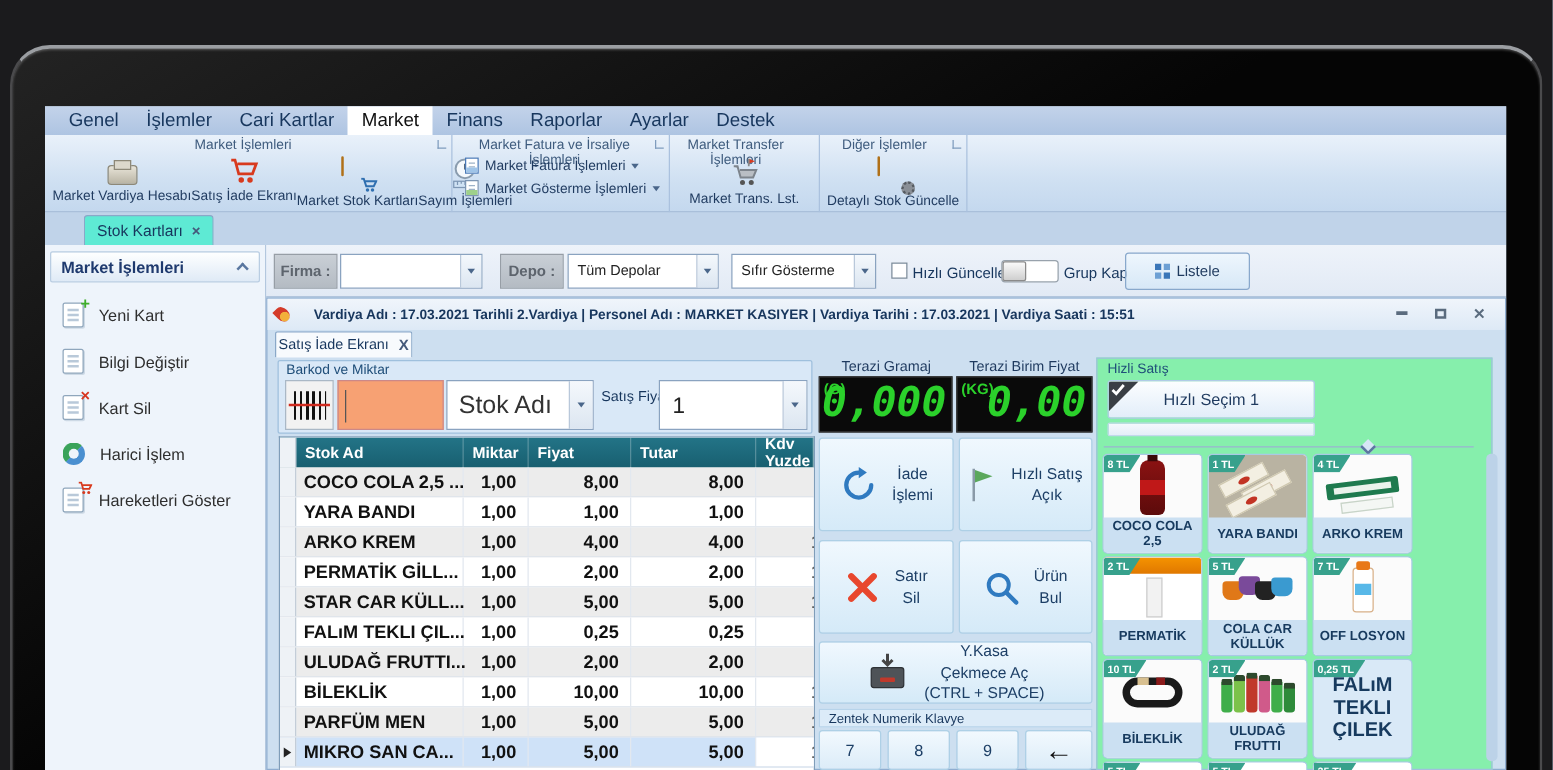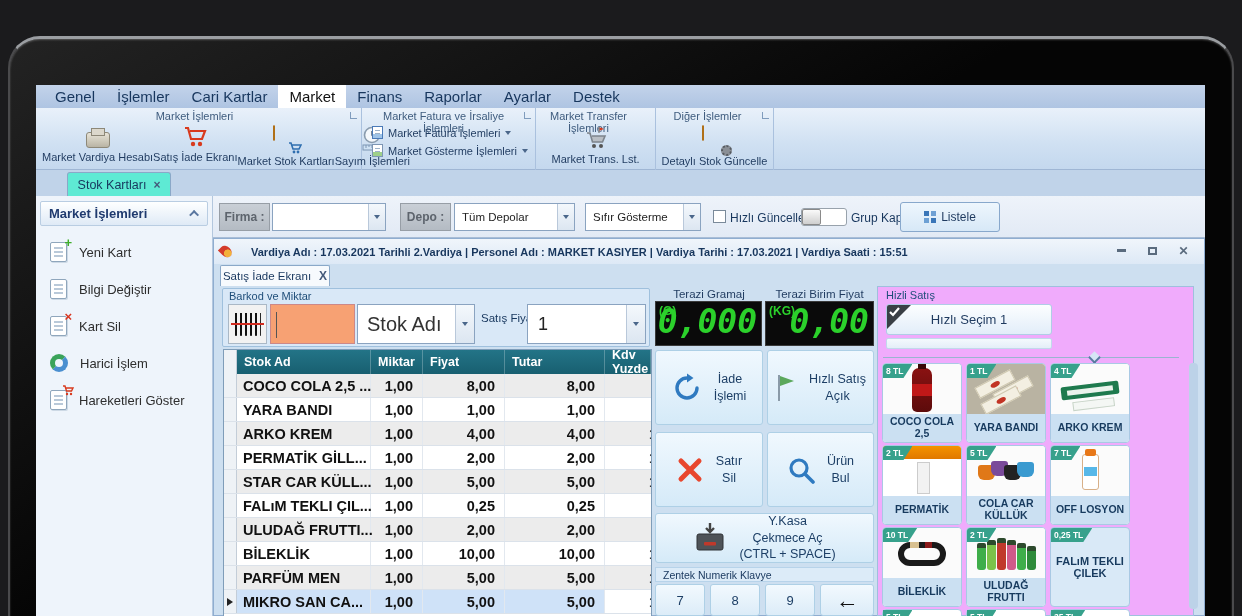--- a/index.html
+++ b/index.html
@@ -143,37 +143,37 @@
   .abtn { position:absolute; background:linear-gradient(#f0f8fe,#d5eaf8); border:1px solid #aed0e6; border-radius:3px;
     display:flex; align-items:center; justify-content:center; gap:12px; cursor:pointer; }
   .abtn .t { font-size:12.5px; color:#1d3f66; text-align:center; line-height:1.35; }
   .kb-head { position:absolute; left:619px; top:482px; width:219px; height:15px; background:#dcebf8; border:1px solid #b7d3ea;
     display:flex; align-items:center; padding-left:7px; font-size:10.5px; color:#17365d; }
   .key { position:absolute; top:499px; width:50px; height:32px; background:linear-gradient(#f2f9fe,#dcecf8); border:1px solid #aed0e6;
     border-radius:3px; display:flex; align-items:center; justify-content:center; font-size:13px; color:#1d3f66; cursor:pointer; }
   .key.bksp { font-size:23px; font-weight:bold; color:#111; }
 
   
-  .qpanel { position:absolute; left:841px; top:201px; width:317px; height:330px; background:#f0abfc; border:1px solid #9fc0dd; }
+  .qpanel { position:absolute; left:841px; top:201px; width:317px; height:330px; background:#86efac; border:1px solid #9fc0dd; }
   .qtitle { position:absolute; left:8px; top:2px; font-size:11px; color:#1f4e79; }
   .qsel { position:absolute; left:8px; top:17px; width:166px; height:31px; background:linear-gradient(#fcfeff,#e2edf9);
     border:1px solid #b0cce6; border-radius:3px; display:flex; align-items:center; justify-content:center;
     font-size:13px; color:#1f3a5f; overflow:hidden; cursor:pointer; }
   .qsel .corner { position:absolute; left:0; top:0; width:24px; height:24px; background:#3a3f45; clip-path:polygon(0 0,100% 0,0 100%); }
   .qsel .corner svg { position:absolute; left:1px; top:1px; }
   .qempty { position:absolute; left:8px; top:51px; width:166px; height:11px; background:linear-gradient(#f4f9fd,#e4eef8); border:1px solid #c2d8ec; border-radius:2px; }
   .qsep { position:absolute; left:5px; right:14px; top:70px; height:1px; background:#9ab4d0; }
   .qchev { position:absolute; left:212px; top:66px; width:9px; height:9px; border-right:2px solid #5a77a0; border-bottom:2px solid #5a77a0; transform:rotate(45deg); background:#d6e6f5; }
   .card { position:absolute; width:80px; height:80px; background:#fff; border:1px solid #a9c9e4; border-radius:4px; overflow:hidden; cursor:pointer; }
   .card .img { position:absolute; left:0; top:0; right:0; height:52px; background:#fbfbfb; display:flex; align-items:center; justify-content:center; }
   .card .lab { position:absolute; left:0; bottom:0; right:0; height:28px; background:#cbe0f2;
     display:flex; align-items:center; justify-content:center; text-align:center;
     font-size:10.5px; font-weight:bold; color:#173a5e; line-height:1.12; padding:0 2px; }
   .card.noimg { background:#d9e9f7; }
-  .card.noimg .lab { background:transparent; height:100%; font-size:11px; }
+  .card.noimg .lab { background:transparent; height:100%; font-size:16px; }
   .pbadge { position:absolute; left:0; top:0; height:14px; padding:0 9px 0 3px; background:#37a18c;
     clip-path:polygon(0 0,100% 0,calc(100% - 9px) 100%,0 100%);
     font-size:8.5px; font-weight:bold; color:#fff; display:flex; align-items:center; z-index:3; }
   .qscroll { position:absolute; left:311px; top:76px; width:9px; height:246px; background:#bcd2e8; border-radius:4px; }
   .pcut { position:absolute; width:80px; height:10px; overflow:hidden; }
   .pcut .shell { width:80px; height:80px; background:#fff; border:1px solid #a9c9e4; border-radius:4px; position:relative; }
   .bottle-cola { width:20px; height:44px; background:linear-gradient(#8a1212,#5c0b0b); border-radius:7px 7px 5px 5px; position:relative; }
   .bottle-cola::before { content:""; position:absolute; left:6px; top:-4px; width:8px; height:5px; background:#3a0808; }
   .bottle-cola::after { content:""; position:absolute; left:0; top:16px; width:100%; height:12px; background:#c01818; }
   .art-band { width:100%; height:100%; background:#b9b3a2; position:relative; overflow:hidden; }

